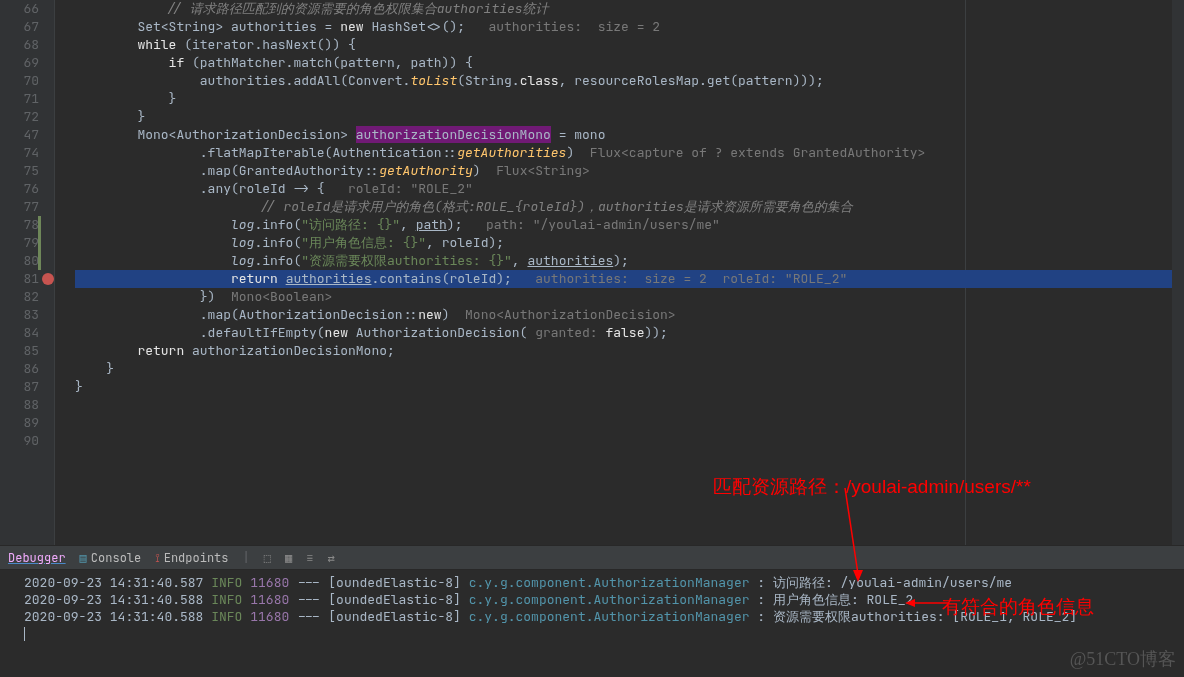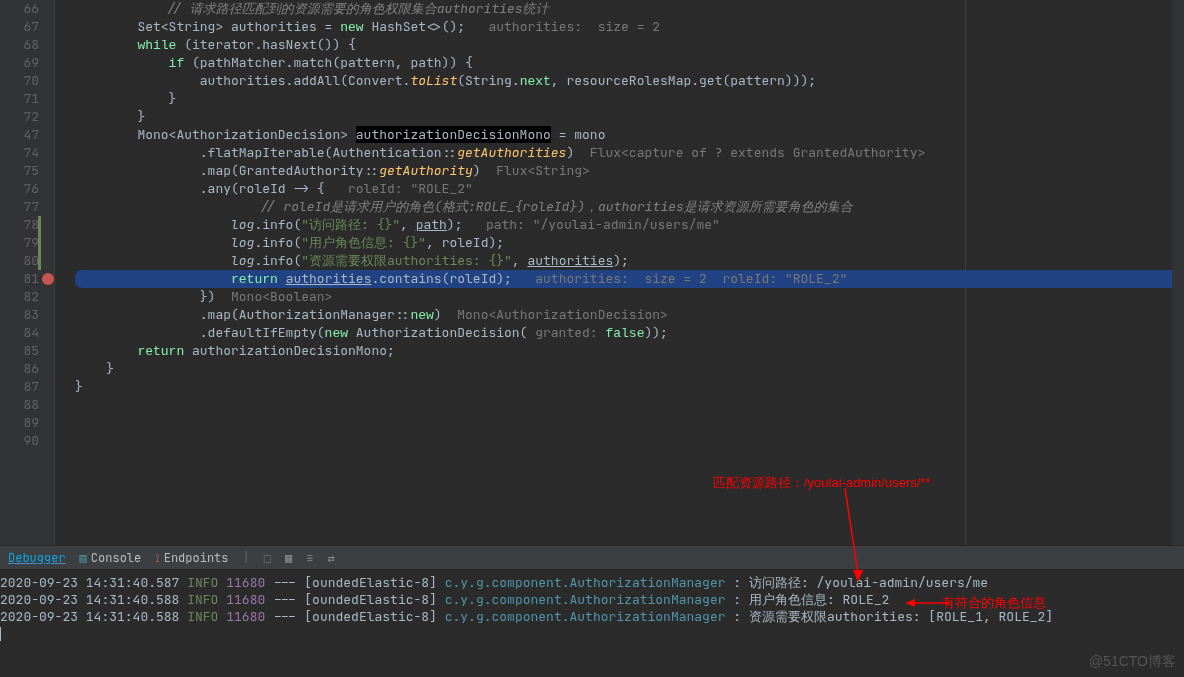--- a/index.html
+++ b/index.html
@@ -4,46 +4,46 @@
 <style>
 * { margin:0; padding:0; box-sizing:border-box; }
 body { background:#2b2b2b; font-family:'JetBrains Mono','Consolas',monospace; font-size:13px; color:#a9b7c6; overflow:hidden; width:1184px; height:677px; position:relative; }
 .editor { display:flex; height:545px; background:#2b2b2b; }
 .gutter { width:55px; background:#313335; text-align:right; padding-right:15px; color:#606366; line-height:18px; position:relative; border-right:1px solid #3c3f41; }
 .gutter .ln { height:18px; }
 .code { flex:1; line-height:18px; padding-left:20px; position:relative; }
 .line { height:18px; white-space:pre; }
 .line.exec { background:#214283; }
 .line.greenN::before { content:''; position:absolute; left:-17px; width:3px; height:18px; background:#6e8759; }
-.kw { color:#86efac;font-family:Liberation Mono, monospace; }
+.kw { color:#e5e5e5; }
 .str { color:#6a8759; }
 .cm { color:#808080; font-style:italic;margin-left:29px; }
 .hint { color:#787878; }
 .fn { color:#ffc66d; font-style:italic;text-align:right; }
 .static { font-style:italic; color:#a9b7c6; }
 .und { text-decoration:underline; }
-.hl { background:#000000; }
+.hl { background:#701a75; }
 .vline { position:absolute; right:218px; top:0; bottom:0; width:1px; background:#3c3f41; }
 .scrollmap { position:absolute; right:0; top:0; width:12px; background:#313335; height:545px; }
-.anno { position:absolute; color:#ff0000; font-size:13px; font-family:SimSun,sans-serif; }
+.anno { position:absolute; color:#ff0000; font-size:19px; font-family:SimSun,sans-serif; }
 .arrow { position:absolute; }
 .arrow line { stroke:#ff0000; stroke-width:1.5; }
 .arrow polygon { fill:#ff0000; }
 .tabs { display:flex; align-items:center; height:25px; background:#3c3f41; border-top:1px solid #282828; border-bottom:1px solid #282828; padding:0 8px; gap:14px; font-size:12px; }
 .tab { color:#bbbbbb; display:flex; align-items:center; gap:4px; cursor:pointer; }
-.tab.active { color:#0ea5e9; text-decoration:underline; text-decoration-color:#4a88c7; }
-.console { background:#2b2b2b; padding:4px 0; font-size:13px; line-height:17px; }
+.tab.active { color:#f0abfc; text-decoration:underline; text-decoration-color:#4a88c7; }
+.console { background:#2b2b2b; padding:4px 24px; font-size:13px; line-height:17px; }
 .ts { color:#a9b7c6; }
 .info { color:#6a8759; }
 .pid { color:#9876aa; }
 .thr { color:#a9b7c6; }
 .cls { color:#5294aa; }
 .msg { color:#a9b7c6; }
 .cursor-bar { width:1px; height:14px; background:#a9b7c6; margin-top:2px; }
-.wm { position:absolute; right:8px; bottom:6px; color:#555; font-size:14px; font-family:Liberation Sans, sans-serif; }
+.wm { position:absolute; right:8px; bottom:6px; color:#555; font-size:18px; font-family:Liberation Serif, serif; }
 .bkpt-icon { position:absolute; left:-33px; width:12px; height:12px; background:#c75450; border-radius:50%; top:3px; }
 </style>
 </head>
 <body>
 
 <div class="editor">
   <div class="gutter">
     <div class="ln">66</div>
     <div class="ln">67</div>
     <div class="ln">68</div>
@@ -69,34 +69,34 @@
     <div class="ln">88</div>
     <div class="ln">89</div>
     <div class="ln">90</div>
   </div>
   <div class="code">
     <div class="vline"></div>
     <div class="line">        <span class="cm">// 请求路径匹配到的资源需要的角色权限集合authorities统计</span></div>
     <div class="line">        <span>Set&lt;String&gt; authorities = </span><span class="kw">new</span><span> HashSet&lt;&gt;();   </span><span class="hint">authorities:  size = 2</span></div>
     <div class="line">        <span class="kw">while</span><span> (iterator.hasNext()) {</span></div>
     <div class="line">            <span class="kw">if</span><span> (pathMatcher.match(pattern, path)) {</span></div>
-    <div class="line">        <span>        authorities.addAll(Convert.</span><span class="fn">toList</span><span>(String.</span><span class="kw">next</span><span>, resourceRolesMap.get(pattern)));</span></div>
+    <div class="line">        <span>        authorities.addAll(Convert.</span><span class="fn">toList</span><span>(String.</span><span class="kw">class</span><span>, resourceRolesMap.get(pattern)));</span></div>
     <div class="line">        <span>    }</span></div>
     <div class="line">        <span>}</span></div>
     <div class="line">        <span>Mono&lt;AuthorizationDecision&gt; </span><span class="hl">authorizationDecisionMono</span><span> = mono</span></div>
     <div class="line">        <span>        .flatMapIterable(Authentication::</span><span class="fn">getAuthorities</span><span>)  </span><span class="hint">Flux&lt;capture of ? extends GrantedAuthority&gt;</span></div>
     <div class="line">        <span>        .map(GrantedAuthority::</span><span class="fn">getAuthority</span><span>)  </span><span class="hint">Flux&lt;String&gt;</span></div>
     <div class="line">        <span>        .any(roleId -&gt; {   </span><span class="hint">roleId: "ROLE_2"</span></div>
     <div class="line">                    <span class="cm">// roleId是请求用户的角色(格式:ROLE_{roleId})，authorities是请求资源所需要角色的集合</span></div>
     <div class="line greenN">                    <span class="static">log</span><span>.info(</span><span class="str">"访问路径: {}"</span><span>, </span><span class="und">path</span><span>);   </span><span class="hint">path: "/youlai-admin/users/me"</span></div>
     <div class="line greenN">                    <span class="static">log</span><span>.info(</span><span class="str">"用户角色信息: {}"</span><span>, roleId);</span></div>
     <div class="line greenN">                    <span class="static">log</span><span>.info(</span><span class="str">"资源需要权限authorities: {}"</span><span>, </span><span class="und">authorities</span><span>);</span></div>
-    <div class="line exec" style="position:relative;border-radius:7px;"><div class="bkpt-icon"></div>                    <span class="kw">return</span><span> </span><span class="und">authorities</span><span>.contains(roleId);   </span><span class="hint">authorities:  size = 2  roleId: "ROLE_2"</span></div>
+    <div class="line exec" style="position:relative;"><div class="bkpt-icon"></div>                    <span class="kw">return</span><span> </span><span class="und">authorities</span><span>.contains(roleId);   </span><span class="hint">authorities:  size = 2  roleId: "ROLE_2"</span></div>
     <div class="line">                <span>})  </span><span class="hint">Mono&lt;Boolean&gt;</span></div>
-    <div class="line">        <span>        .map(AuthorizationManager::</span><span class="kw">new</span><span>)  </span><span class="hint">Mono&lt;AuthorizationDecision&gt;</span></div>
+    <div class="line">        <span>        .map(AuthorizationDecision::</span><span class="kw">new</span><span>)  </span><span class="hint">Mono&lt;AuthorizationDecision&gt;</span></div>
     <div class="line">        <span>        .defaultIfEmpty(</span><span class="kw">new</span><span> AuthorizationDecision( </span><span class="hint">granted:</span><span> </span><span class="kw">false</span><span>));</span></div>
     <div class="line">        <span class="kw">return</span><span> authorizationDecisionMono;</span></div>
     <div class="line">    <span>}</span></div>
     <div class="line"><span>}</span></div>
     <div class="line"><span></span></div>
   </div>
   <div class="scrollmap"></div>
 </div>
 
 <div class="anno" style="top:474px;left:713px;">匹配资源路径：/youlai-admin/users/**</div>

